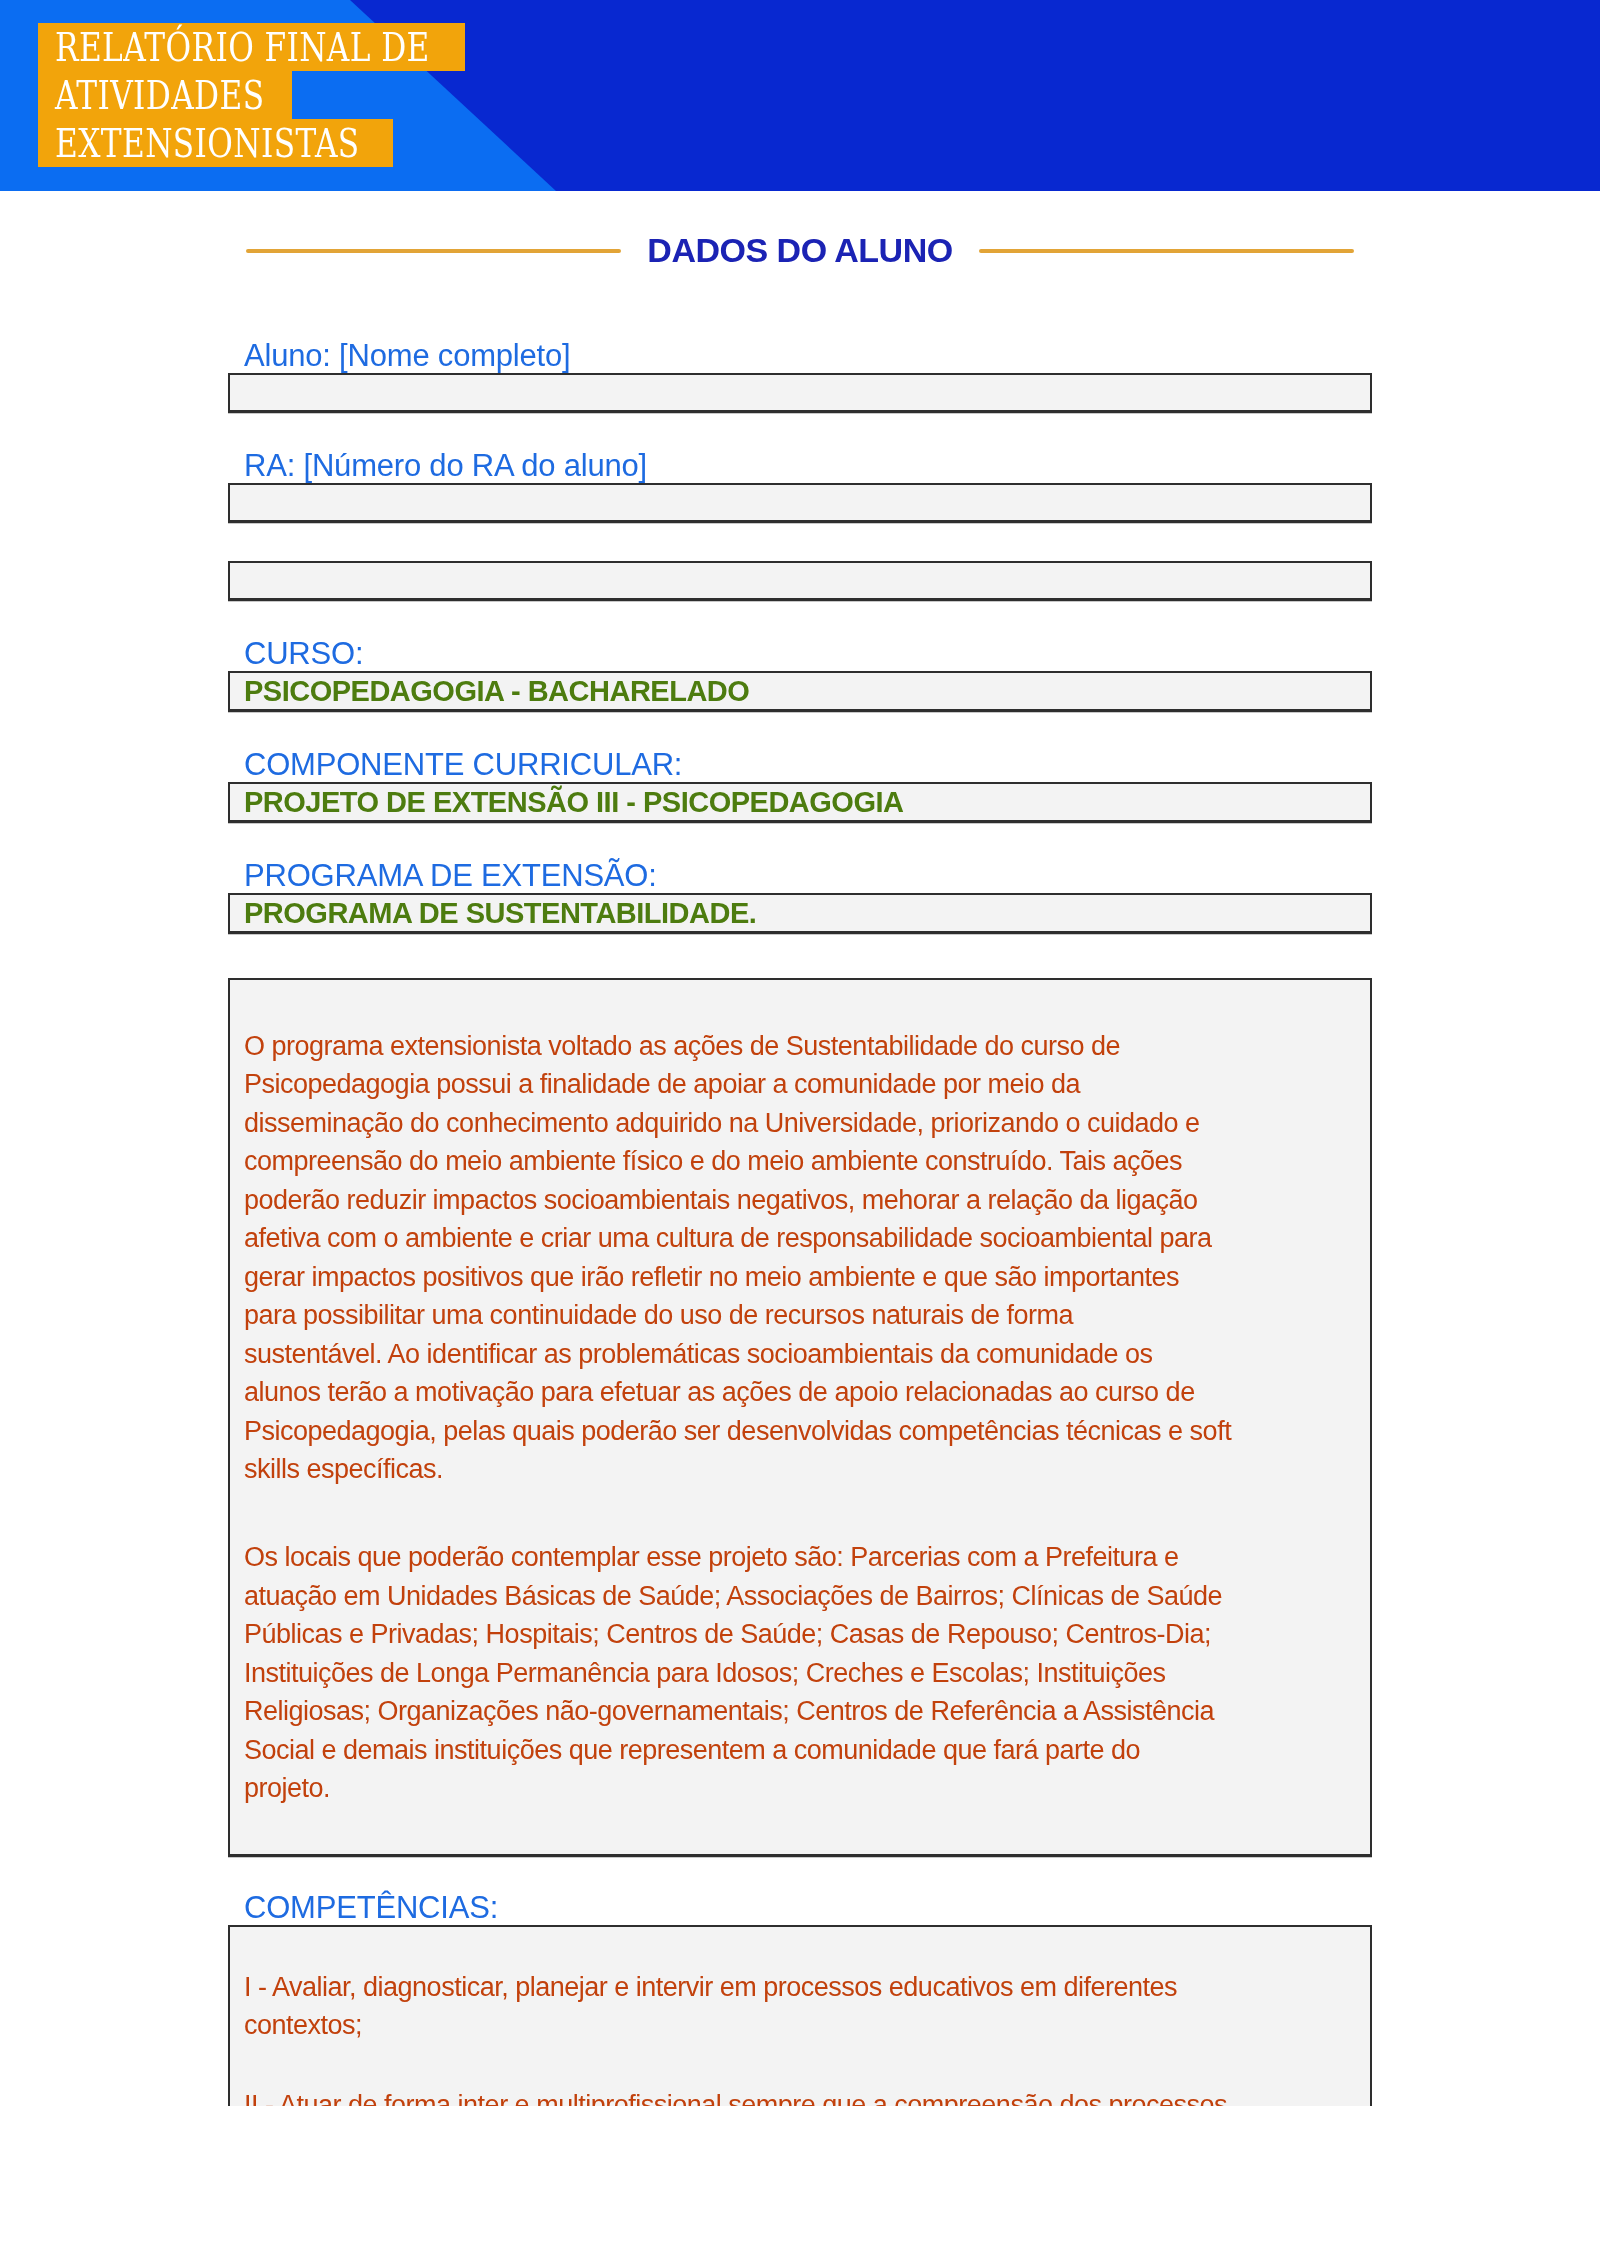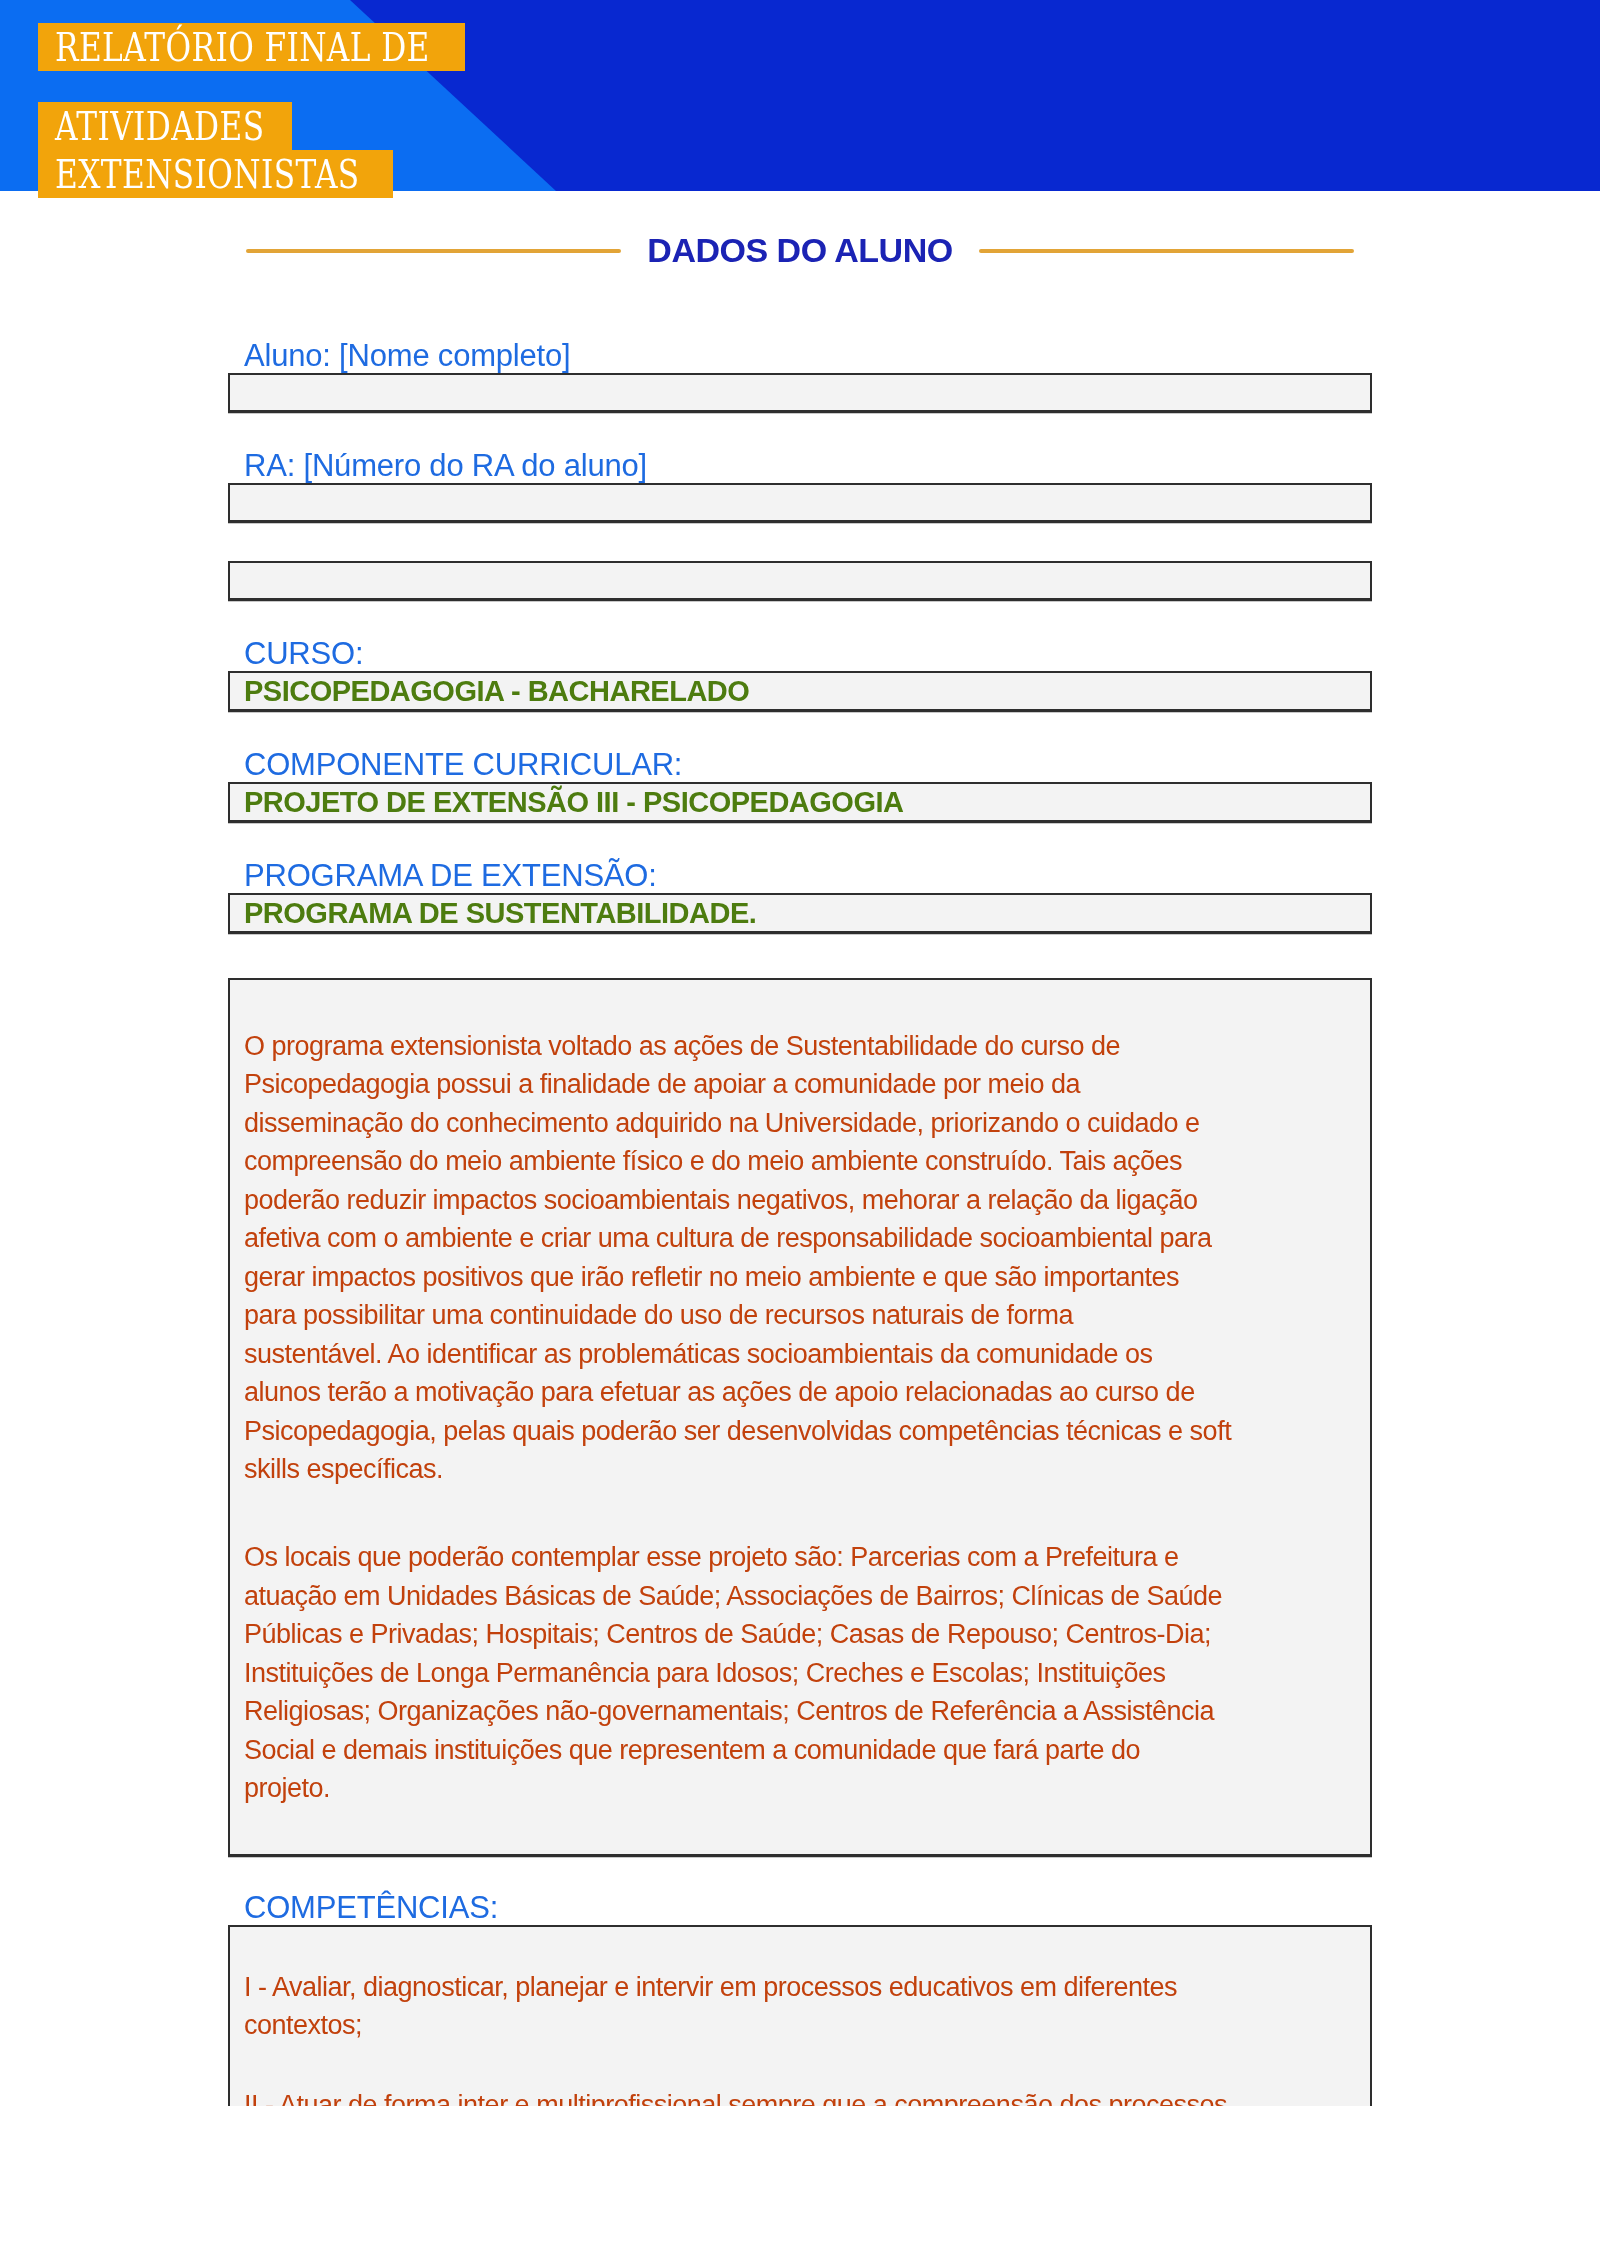--- a/index.html
+++ b/index.html
@@ -20,21 +20,21 @@
     padding:0 17px;white-space:nowrap;
     background:#F2A40B;
   }
   .title-line span{
     display:inline-block;
     font-family:"DejaVu Serif", serif;
     font-size:40px;color:#ffffff;
     transform:scaleX(0.78);transform-origin:0 50%;
     letter-spacing:0.5px;
   }
-  .tl1{width:393px;} .tl2{width:220px;margin-top:31px;} .tl3{width:321px;}
+  .tl1{width:393px;} .tl2{width:220px;} .tl3{width:321px;}
 
   
   .doc-title-row{
     margin-top:39px;height:41px;
     padding:0 246px;
     display:flex;align-items:center;
   }
   .rule{flex:1;height:4px;background:#E2A437;border-radius:2px;}
   .doc-title{
     margin:0 26px;

